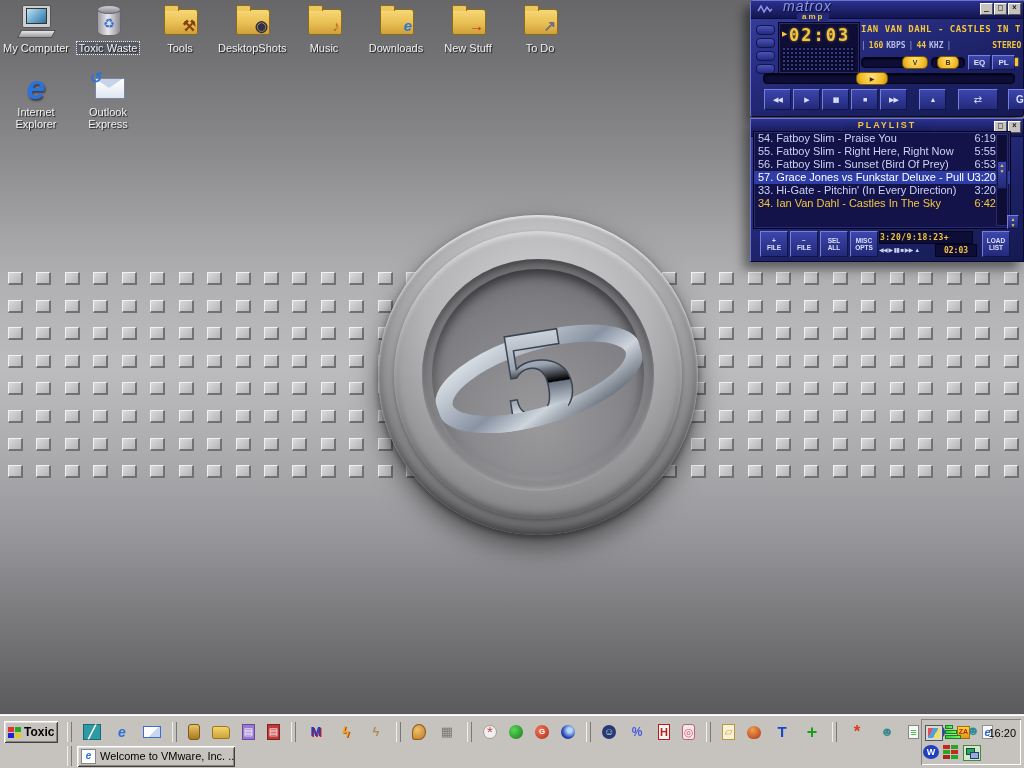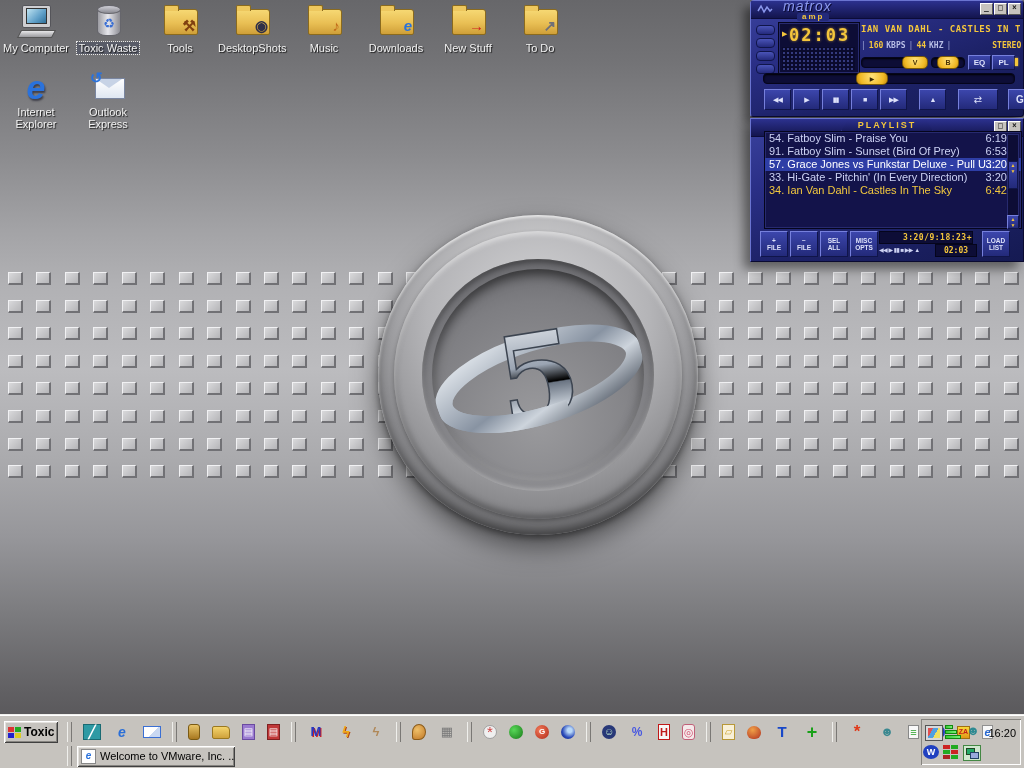--- a/index.html
+++ b/index.html
@@ -116,34 +116,34 @@
     background:radial-gradient(circle at 50% 30%,#ffe27a,#f0b824 70%,#c28a10);border:1px solid #7a5a08;
     color:#3a2a04;font-size:6px;display:flex;align-items:center;justify-content:center;}
   .transport{position:absolute;left:13px;top:88px;display:flex;gap:2px;}
   .tbtn{width:25px;height:19px;font-size:7px;letter-spacing:-1px;}
   
   #wpl{top:118px;height:144px;}
   .pltab{position:absolute;left:50%;top:0;transform:translateX(-50%);padding:1px 16px;
     background:linear-gradient(#2c318e,#181b5c);border:1px solid #5a64c8;border-top:none;
     clip-path:polygon(8% 0,92% 0,100% 100%,0 100%);
     font-size:9px;font-weight:bold;letter-spacing:2px;color:#f4c63c;}
-  .pllist{position:absolute;left:13px;top:12px;width:256px;height:96px;background:#13134a;
+  .pllist{position:absolute;left:2px;top:12px;width:256px;height:96px;background:#13134a;
     border:1px solid #05051c;box-shadow:inset 0 0 0 1px #272a6e;overflow:hidden;}
   .plrow{position:relative;height:13px;line-height:13px;font-size:11px;padding:0 4px;white-space:nowrap;cursor:pointer;}
   .plrow .t{position:absolute;right:14px;}
   .plrow.selected{background:#2e3ea6;color:#fff;}
   .plrow.playing{color:#f2c83e;}
   .plscroll{position:absolute;right:2px;top:2px;width:10px;height:90px;background:#0d0d36;border:1px solid #272a6e;}
   .plhandle{position:absolute;left:0;top:26px;width:8px;height:26px;background:linear-gradient(#3c46ac,#232a7a);
     border:1px solid #10154a;color:#f4c63c;font-size:5px;line-height:6px;text-align:center;}
   .plbar{position:absolute;left:0;right:0;bottom:0;height:32px;}
   .plbtn{position:absolute;width:26px;height:24px;font-size:6.5px;font-weight:bold;line-height:7px;
     text-align:center;white-space:pre-line;}
   .pllcd{position:absolute;left:128px;top:2px;width:92px;height:11px;background:#0d0d36;border:1px solid #05051c;
-    font-size:8px;line-height:11px;text-align:right;letter-spacing:.5px;}
+    font-size:8px;line-height:11px;text-align:left;letter-spacing:.5px;}
   .plmini{position:absolute;left:128px;top:16px;width:52px;height:10px;color:#cdd2f2;font-size:6px;
     line-height:10px;letter-spacing:-.5px;}
   .plminitime{position:absolute;left:184px;top:15px;width:40px;height:11px;background:#0d0d36;
     border:1px solid #05051c;font-size:8px;line-height:11px;text-align:center;}
   .plupdown{position:absolute;right:4px;top:-14px;width:10px;height:12px;color:#f4c63c;font-size:5px;line-height:6px;text-align:center;}
   
   .taskbar{position:absolute;left:0;top:714px;width:1024px;height:54px;background:#c6c3be;
     border-top:1px solid #efefec;box-shadow:inset 0 1px 0 #fff;font-size:11px;color:#000;}
   .raised{background:#c6c3be;border:none;box-shadow:inset 1px 1px 0 #ffffff,inset -1px -1px 0 #404040,
     inset 2px 2px 0 #e4e2de,inset -2px -2px 0 #868480;}
@@ -663,21 +663,23 @@
       <div class="pltab">PLAYLIST</div>
       <div class="wbtns">
         <span class="wbtn">□</span>
         <span class="wbtn">×</span>
       </div>
     </div>
     <div class="pllist">
       <div class="plrow">
         <span>54. Fatboy Slim - Praise You</span><span class="t">6:19</span></div>
       <div class="plrow">
-        <span>91. Fatboy Slim - Sunset (Bird Of Prey)</span><span class="t">6:53</span></div>
+        <span>55. Fatboy Slim - Right Here, Right Now</span><span class="t">5:55</span></div>
+      <div class="plrow">
+        <span>56. Fatboy Slim - Sunset (Bird Of Prey)</span><span class="t">6:53</span></div>
       <div class="plrow selected">
         <span>57. Grace Jones vs Funkstar Deluxe - Pull U...</span><span class="t">3:20</span></div>
       <div class="plrow">
         <span>33. Hi-Gate - Pitchin' (In Every Direction)</span><span class="t">3:20</span></div>
       <div class="plrow playing">
         <span>34. Ian Van Dahl - Castles In The Sky</span><span class="t">6:42</span></div>
       <div class="plscroll">
         <div class="plhandle" style="white-space:pre-line">▲
 ▼</div>
       </div>

